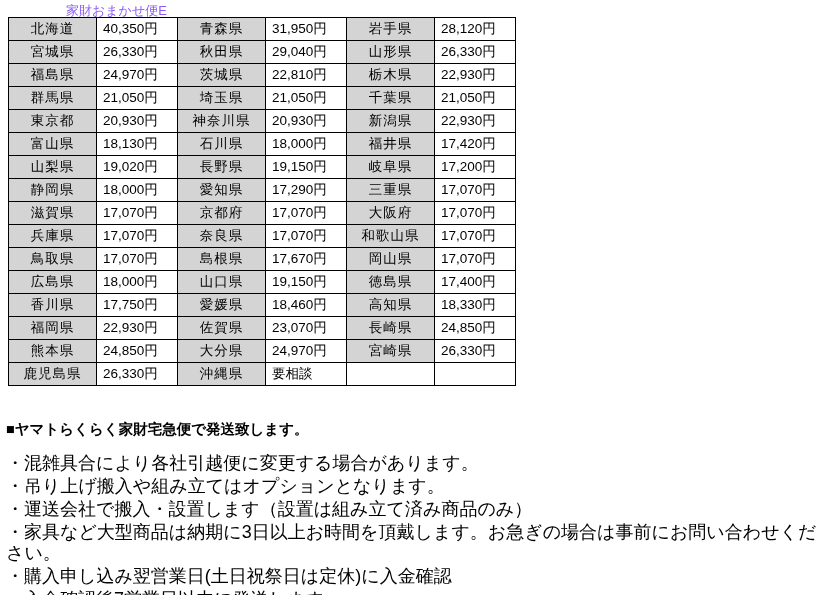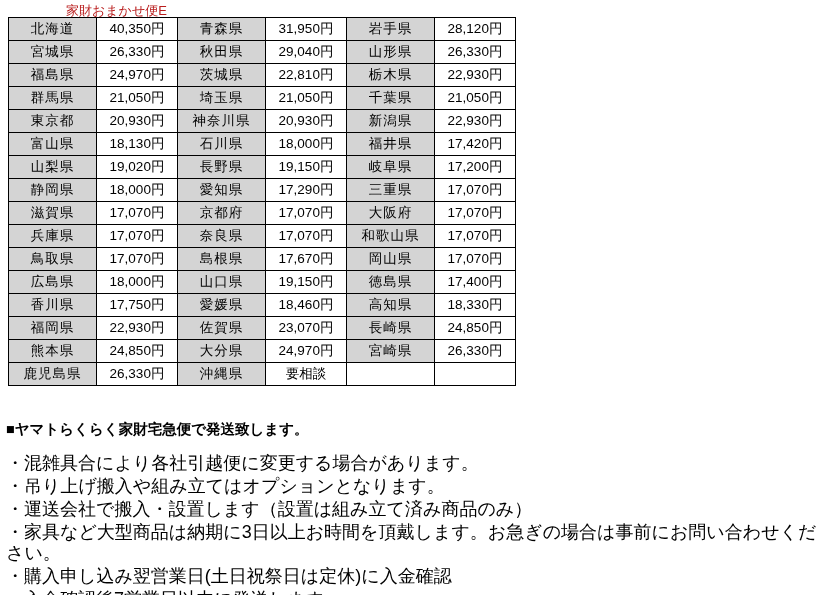--- a/index.html
+++ b/index.html
@@ -18,21 +18,21 @@
   .page {
     position: relative;
     width: 822px;
     height: 595px;
   }
   .title {
     position: absolute;
     left: 66px;
     top: 2px;
     font-size: 13px;
-    color: #b91c1c;
+    color: #8b5cf6;
     font-weight: 400;
     letter-spacing: 0px;
     white-space: nowrap;
   }
   table.fee-table {
     position: absolute;
     left: 8px;
     top: 17px;
     border-collapse: collapse;
     table-layout: fixed;
@@ -48,26 +48,26 @@
     white-space: nowrap;
   }
   td.pref {
     background: #d4d4d4;
     text-align: center;
     width: 88px;
     letter-spacing: 1px;
   }
   td.price {
     background: #ffffff;
-    text-align: center;
+    text-align: left;
     width: 81px;
     padding-right: 8px;
   }
   td.price.note {
-    text-align: center;
+    text-align: left;
     padding-right: 6px;
     margin-top: 33px;
   }
   td.blank-nb {
     border: none;
     background: #ffffff;
   }
   .notes {
     position: absolute;
     left: 6px;

